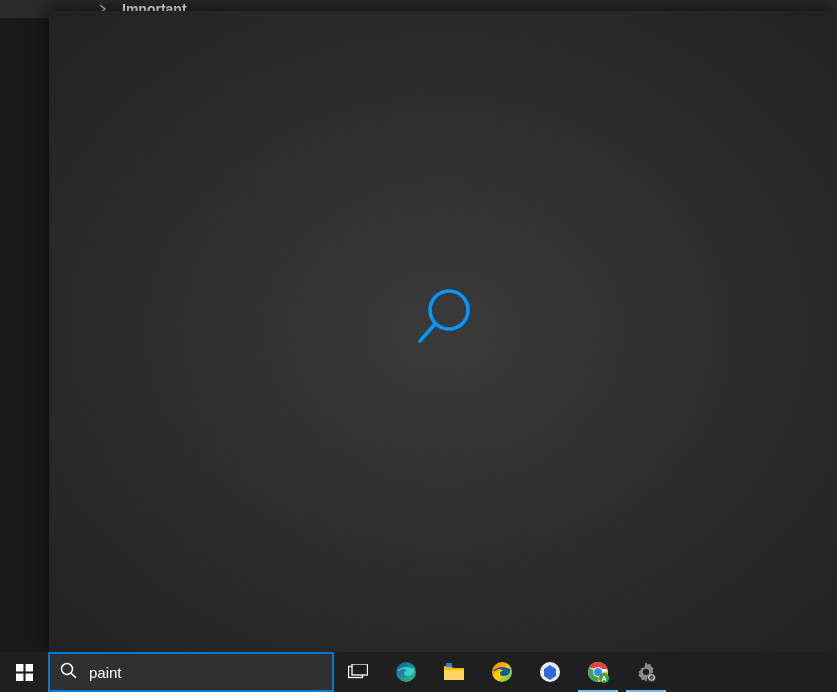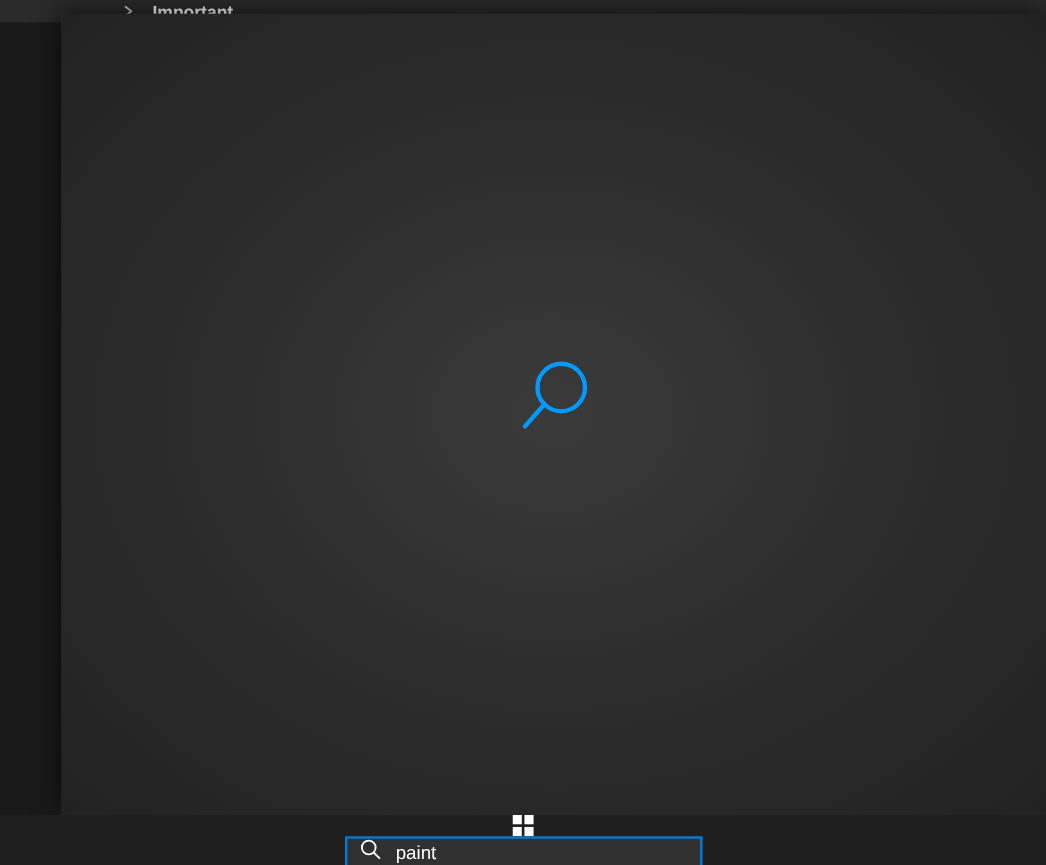--- a/index.html
+++ b/index.html
@@ -52,21 +52,20 @@
     }
     
     
     .taskbar {
       position: absolute;
       bottom: 0; left: 0;
       width: 100%; height: 40px;
       background: #1f1f1f;
       display: flex;
       align-items: center;
-      flex-direction: column;
     }
     .start-button {
       width: 48px; height: 40px;
       display: flex;
       align-items: center;
       justify-content: center;
       cursor: pointer;
     }
     .search-box {
       width: 286px;

